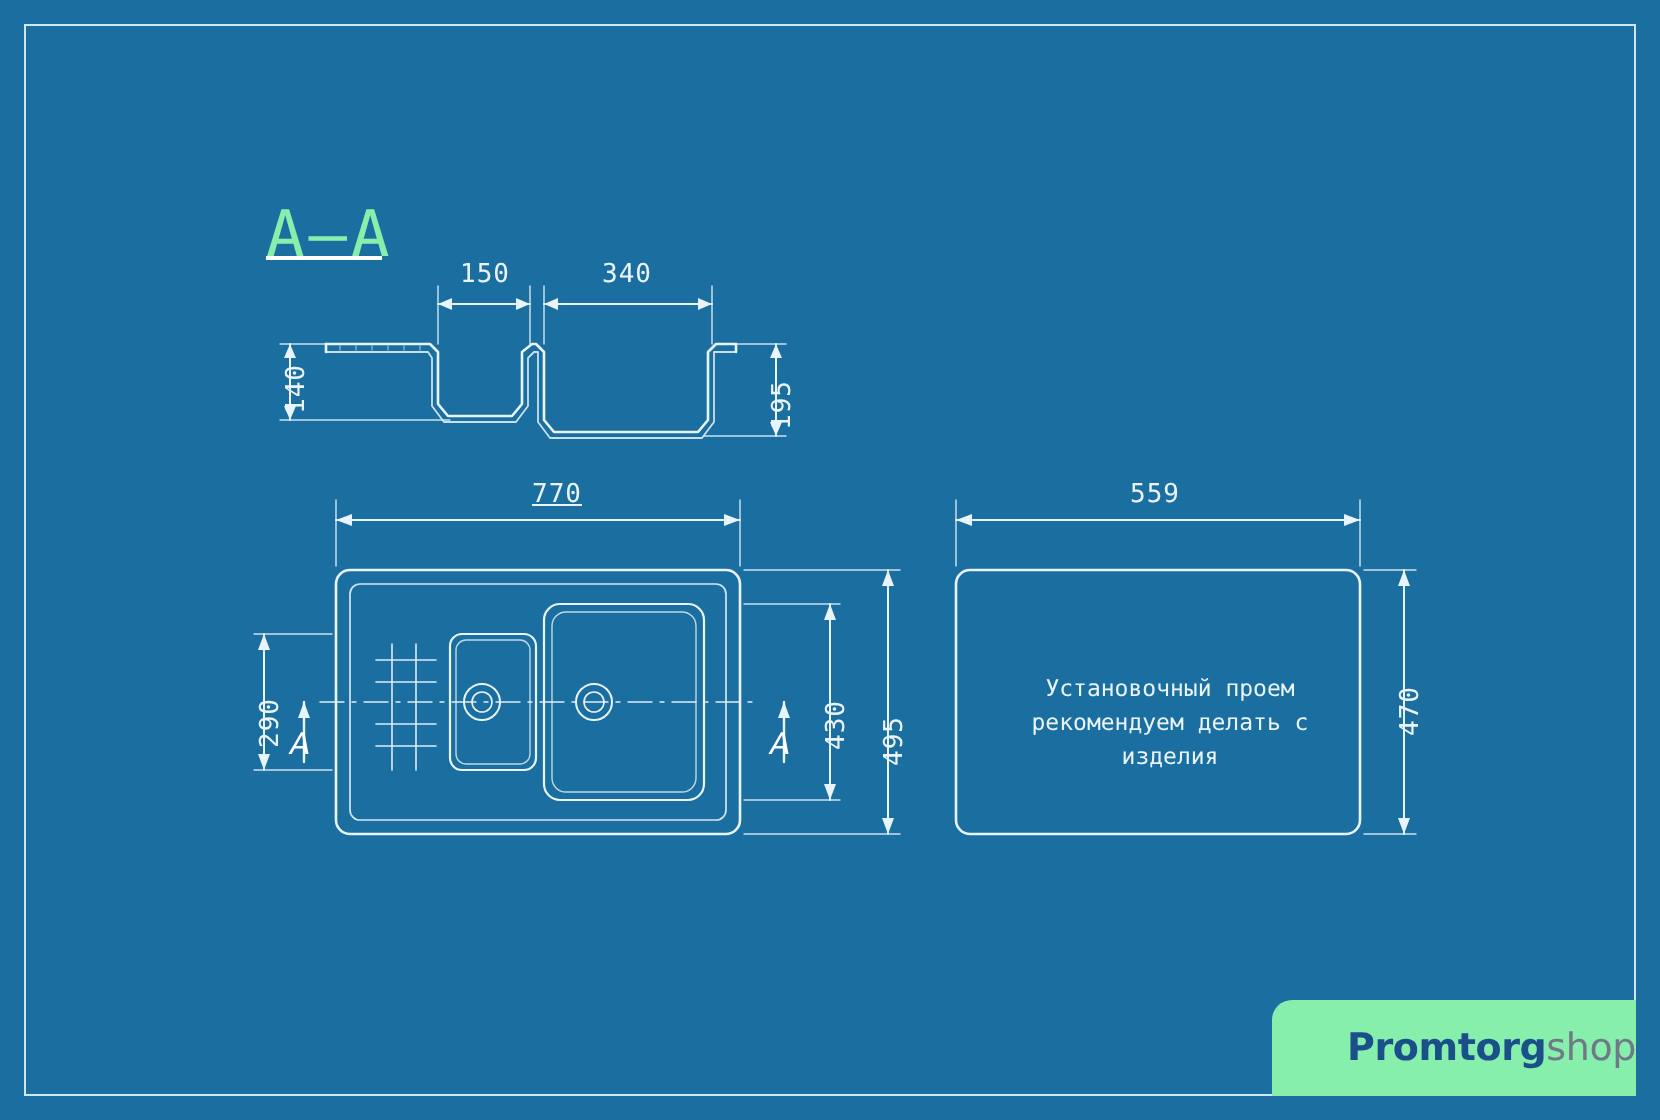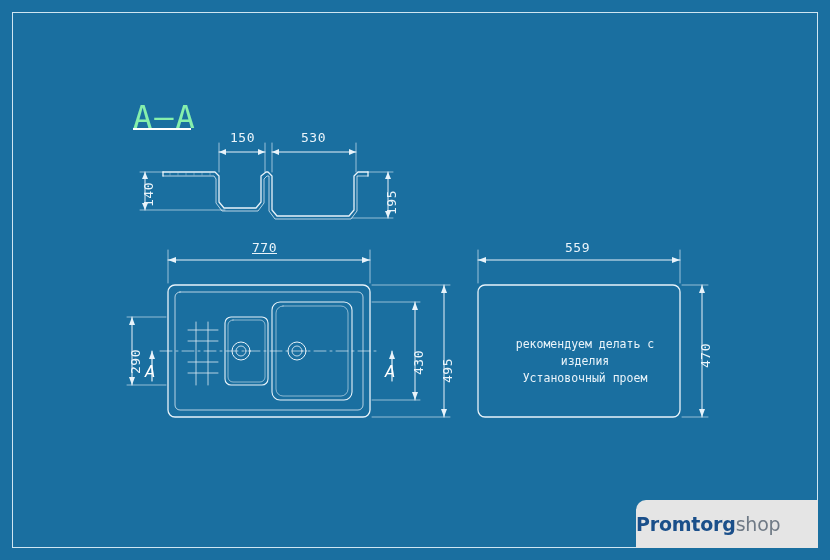--- a/index.html
+++ b/index.html
@@ -70,25 +70,25 @@
     font-size: 11.5px;
     line-height: 17px;
     font-family: "DejaVu Sans Mono", monospace;
   }
   .logo-box {
     position: absolute;
     left: 636px;
     top: 500px;
     width: 182px;
     height: 48px;
-    background: #e5e5e5;
+    background: #86efac;
     border-top-left-radius: 10px;
     display: flex;
     align-items: center;
-    justify-content: flex-start;
+    justify-content: flex-end;
   }
   .logo-text {
     font-family: "DejaVu Sans", sans-serif;
     font-size: 19px;
     letter-spacing: -0.2px;
   }
   .logo-a { color: #1a4f8a; font-weight: bold; }
   .logo-b { color: #6f7a86; }
   .letter-A {
     position: absolute;
@@ -219,38 +219,38 @@
       <path d="M 702 285 L 702 417" stroke-width="1"></path>
       <path d="M 702 285 l -3 8 l 6 0 z" fill="#e8f3fa" stroke="none"></path>
       <path d="M 702 417 l -3 -8 l 6 0 z" fill="#e8f3fa" stroke="none"></path>
       <path d="M 682 285 L 708 285" stroke-width="0.7" opacity="0.85"></path>
       <path d="M 682 417 L 708 417" stroke-width="0.7" opacity="0.85"></path>
 
     </g>
   </svg>
 
   <div class="lbl" style="left:230px; top:130px;text-align:right;">150</div>
-  <div class="lbl" style="left:301px; top:130px;">530</div>
+  <div class="lbl" style="left:301px; top:130px;">340</div>
   <div class="lbl rot" style="left:141px; top:207px;">140</div>
   <div class="lbl rot" style="left:384px; top:215px;">195</div>
 
-  <div class="lbl" style="left:252px; top:240px;text-decoration:underline;">770</div>
+  <div class="lbl" style="left:266px; top:240px;text-decoration:underline;">770</div>
   <div class="lbl rot" style="left:440px; top:383px;">495</div>
   <div class="lbl rot" style="left:411px; top:375px;">430</div>
   <div class="lbl rot" style="left:128px; top:374px;">290</div>
 
   <div class="letter-A" style="left:145px; top:363px;">A</div>
   <div class="letter-A" style="left:385px; top:363px;">A</div>
 
   <div class="lbl" style="left:565px; top:240px;">559</div>
   <div class="lbl rot" style="left:698px; top:368px;">470</div>
 
   <div class="note">
+    <div>Установочный проем</div>
     <div>рекомендуем делать с изделия</div>
-    <div>Установочный проем</div>
   </div>
 
   <div class="logo-box">
     <span class="logo-text">
       <span class="logo-a">Promtorg</span><span class="logo-b">shop</span>
     </span>
   </div>
 
 </div>
 

